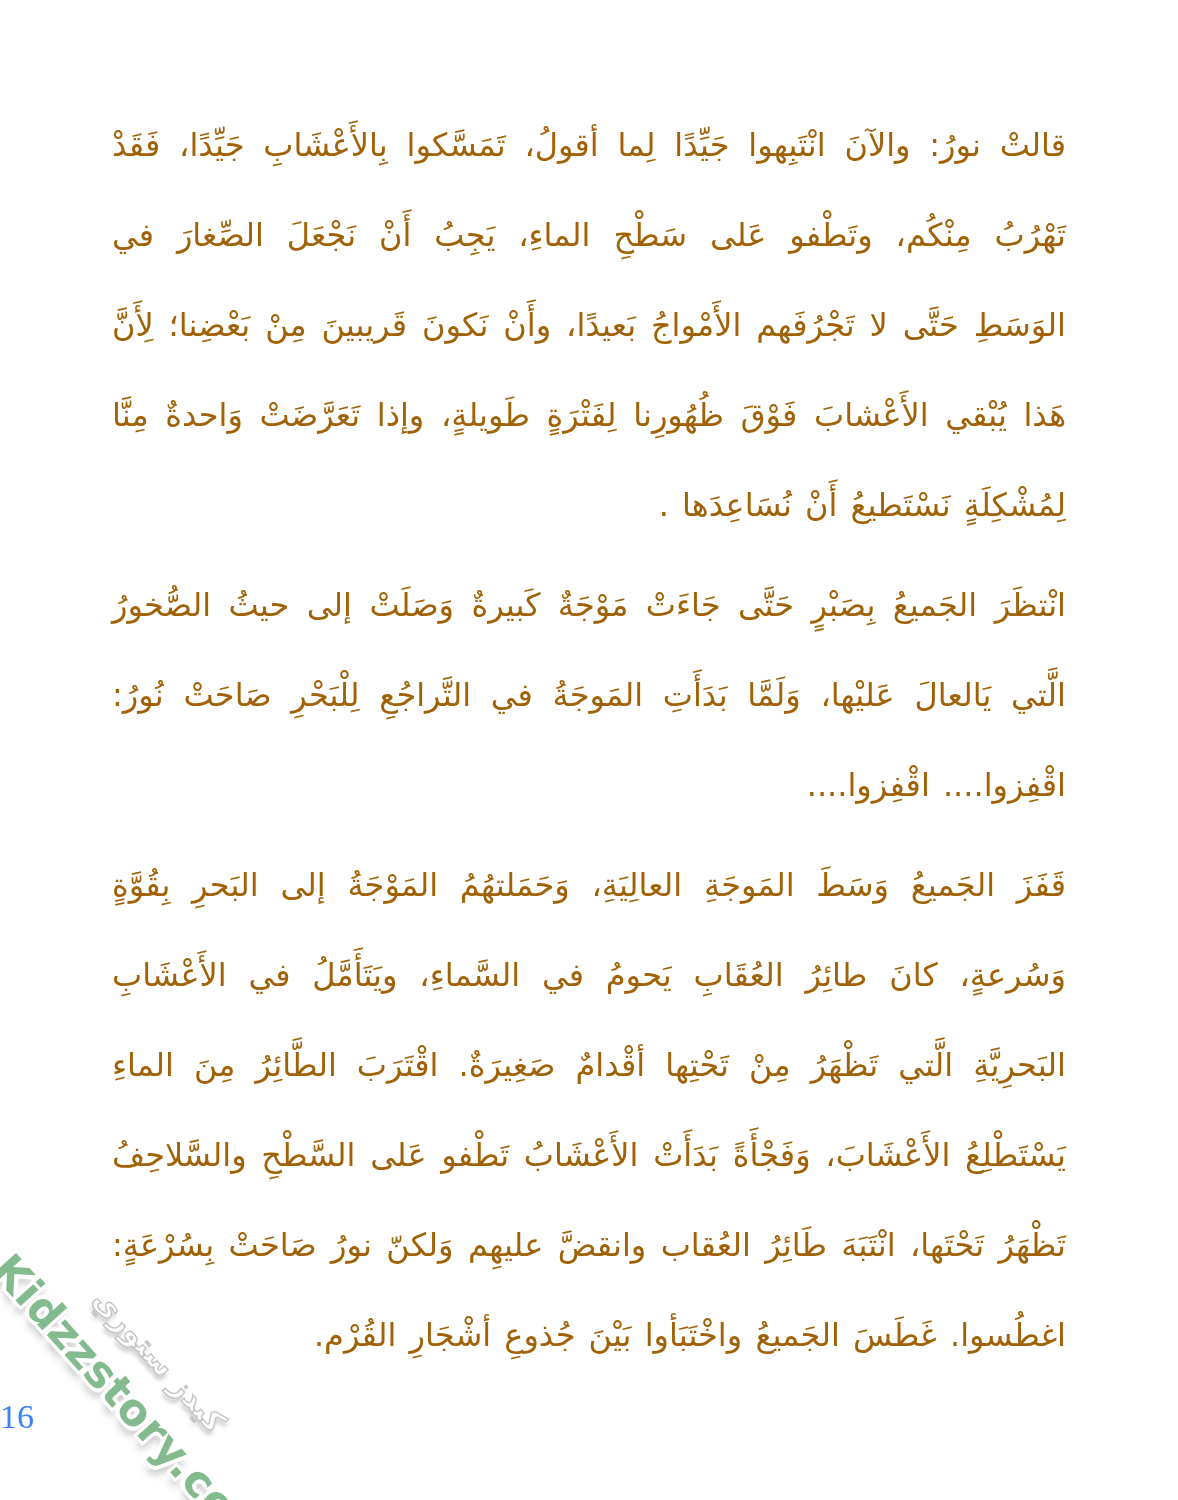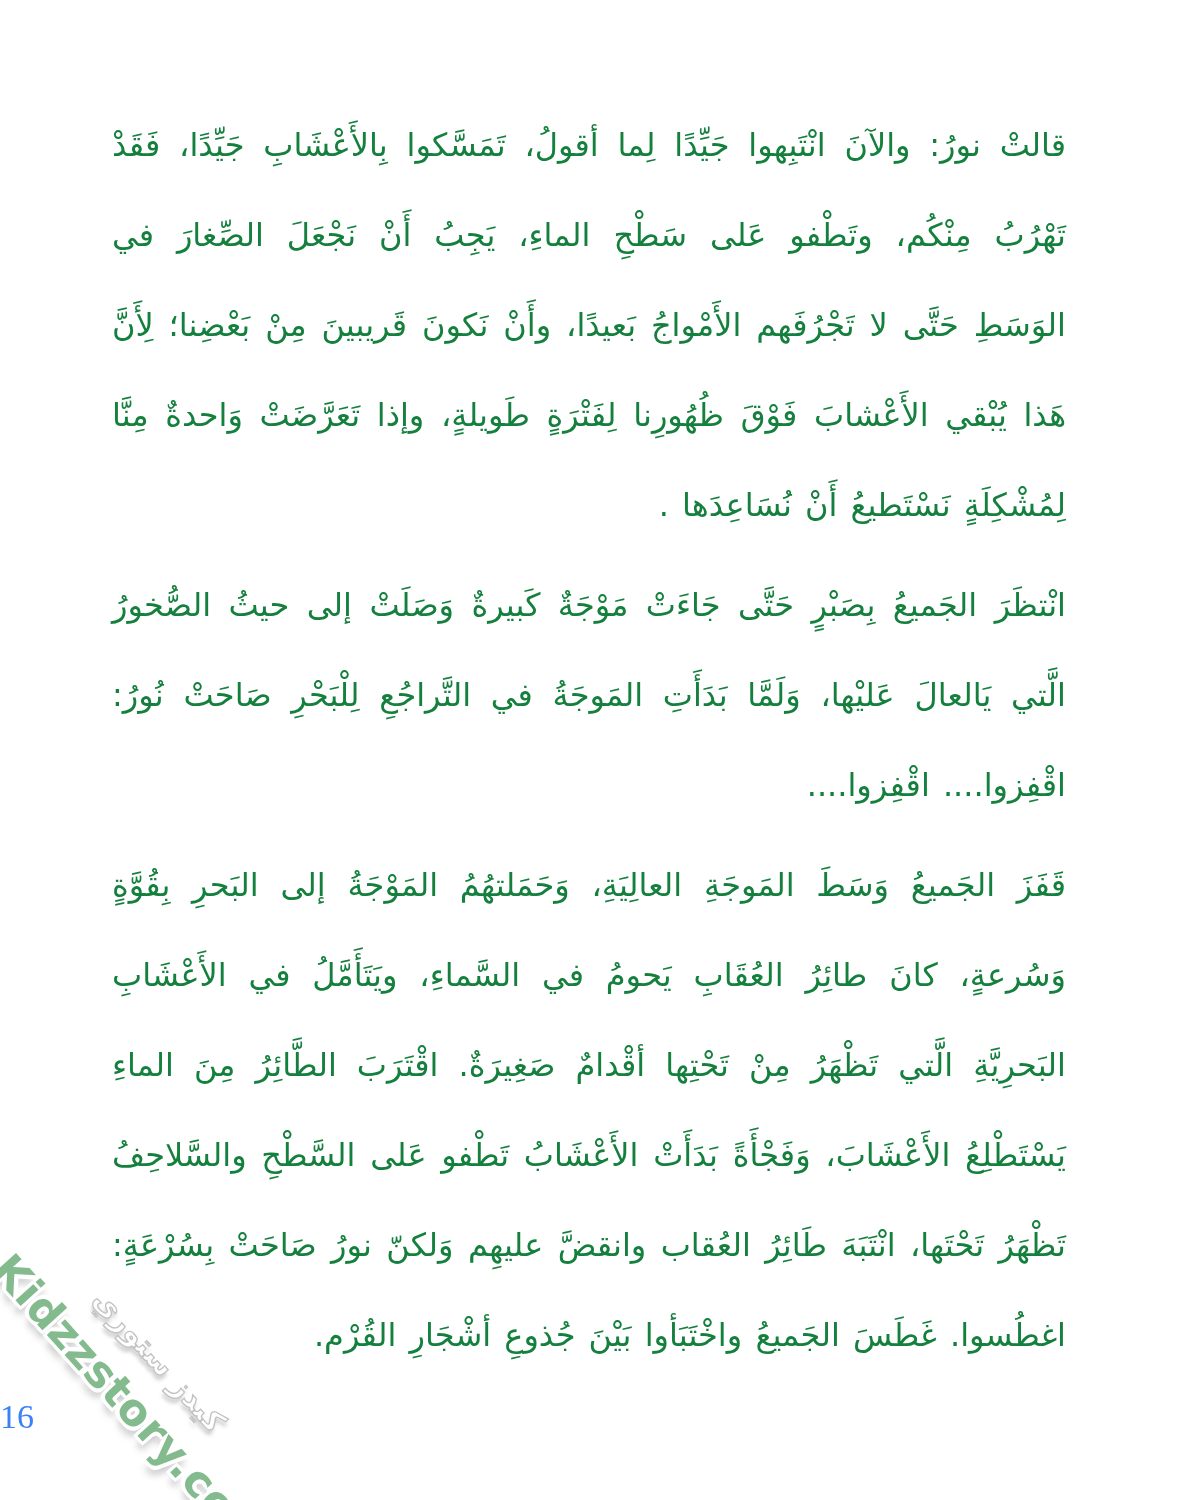--- a/index.html
+++ b/index.html
@@ -23,21 +23,21 @@
     position: absolute;
     top: 100px;
     right: 112px;
     left: 112px;
     direction: rtl;
   }
   .para {
     font-family: "DejaVu Sans", sans-serif;
     font-size: 32px;
     line-height: 90px;
-    color: #15803d;
+    color: #a16207;
     text-align: justify;
     margin: 0 0 10px 0;
     word-spacing: 3px;
   }
   .page-number {
     position: absolute;
     top: 1398px;
     left: 0;
     width: 100%;
     font-family: "Liberation Serif", serif;

